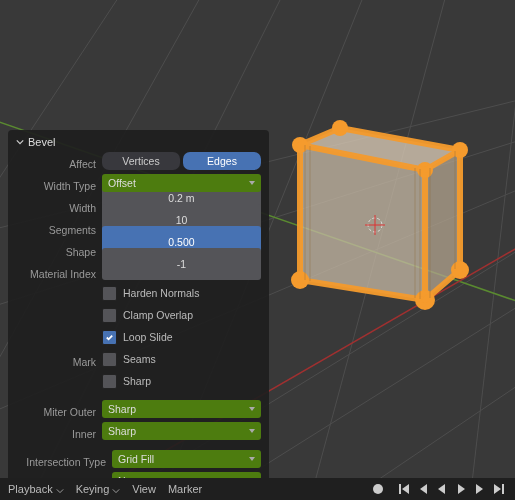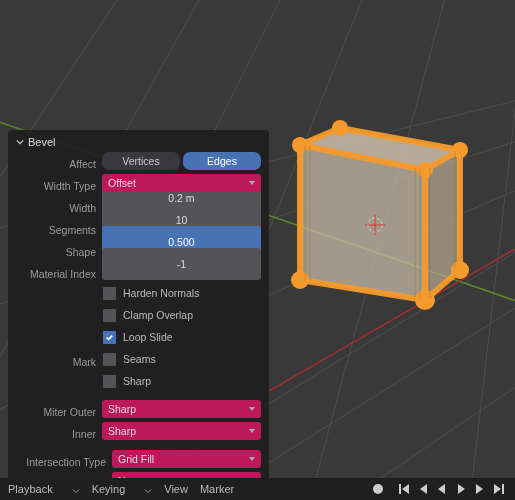--- a/index.html
+++ b/index.html
@@ -9,28 +9,28 @@
   .panel-header{display:flex;align-items:center;gap:4px;margin-bottom:0;color:#ddd}
   .chev{width:8px;height:8px;display:inline-block}
   .row{display:flex;align-items:flex-end;height:20px;margin:2px 0;gap:6px}
   .lbl{flex:0 0 80px;text-align:right;color:#9a9a9a;font-size:10.5px}
   .sub{flex:0 0 80px;text-align:right;color:#9a9a9a;font-size:10.5px;padding-right:0}
   .val{flex:1;display:flex;gap:3px}
   .btn{flex:1;background:#38383d;border-radius:7px;height:18px;display:flex;align-items:center;justify-content:center;color:#ccc;cursor:pointer;font-size:10.5px}
   .btn.active{background:#4772b3;color:#fff}
   .num{flex:1;background:#545458;border-radius:3px;height:32px;display:flex;align-items:center;justify-content:center;color:#ddd;font-size:10.5px}
   .num.hl{background:#4772b3;color:#fff}
-  .sel{flex:1;background:#be185d;border-radius:3px;height:18px;display:flex;align-items:center;padding:0 6px;color:#ddd;position:relative;font-size:10.5px}
+  .sel{flex:1;background:#4d7c0f;border-radius:3px;height:18px;display:flex;align-items:center;padding:0 6px;color:#ddd;position:relative;font-size:10.5px}
   .sel::after{content:"";position:absolute;right:6px;top:7px;border-left:3px solid transparent;border-right:3px solid transparent;border-top:4px solid #aaa}
   .chk{display:flex;align-items:center;gap:6px;flex:1;height:18px;font-size:10.5px;color:#bbb}
   .box{width:13px;height:13px;border:1px solid #222;border-radius:2px;background:#545458;display:flex;align-items:center;justify-content:center}
   .box.on{background:#4772b3}
   .check{width:9px;height:9px;stroke:#fff;stroke-width:2;fill:none}
   .bottombar{position:absolute;left:0;right:0;bottom:0;height:22px;background:#1f1f1f;display:flex;align-items:center;padding:0 8px;color:#bbb;font-size:11px;gap:4px}
-  .blabel{display:flex;align-items:flex-end;gap:19px;margin-right:8px;cursor:pointer}
+  .blabel{display:flex;align-items:flex-end;gap:3px;margin-right:8px;cursor:pointer}
   .transport{position:absolute;right:8px;bottom:0;height:22px;display:flex;align-items:center;gap:3px}
   .ticon{width:16px;height:16px;fill:#ccc;cursor:pointer}
   .dot{width:10px;height:10px;border-radius:50%;background:#ccc;margin-right:10px}
 </style>
 </head>
 <body>
 
 <div class="viewport">
 <svg class="grid-svg" viewBox="0 0 515 500">
 

